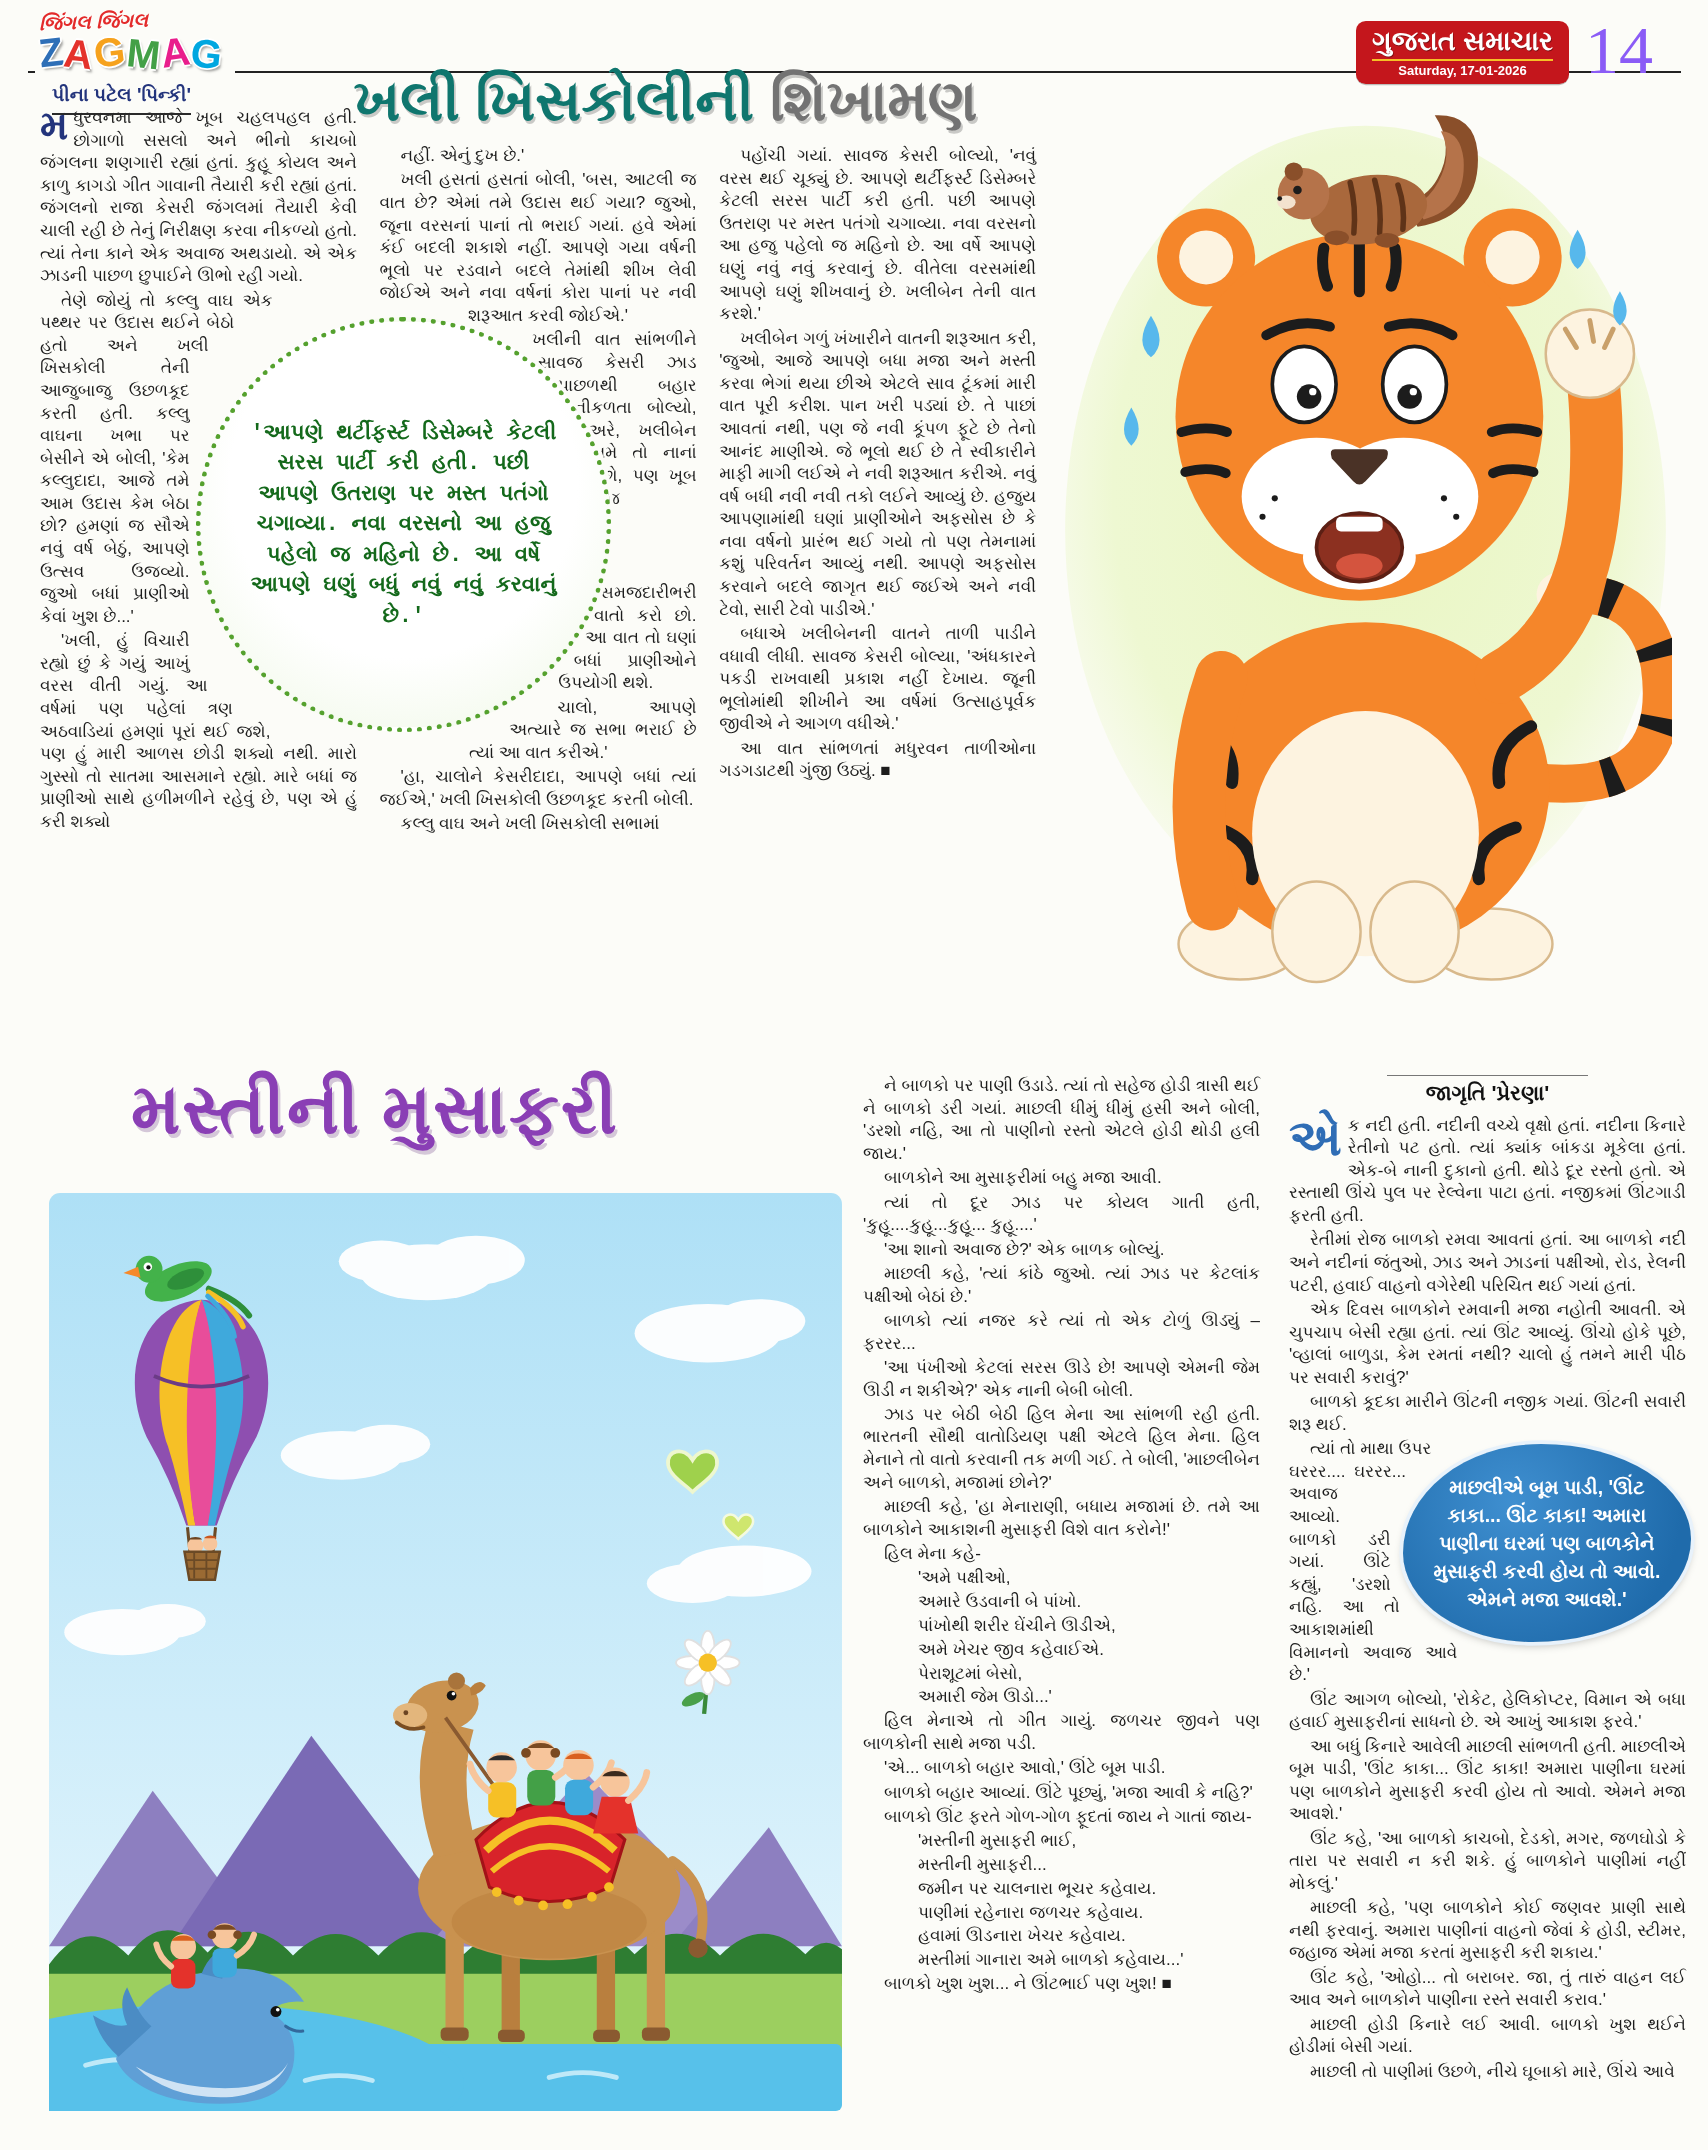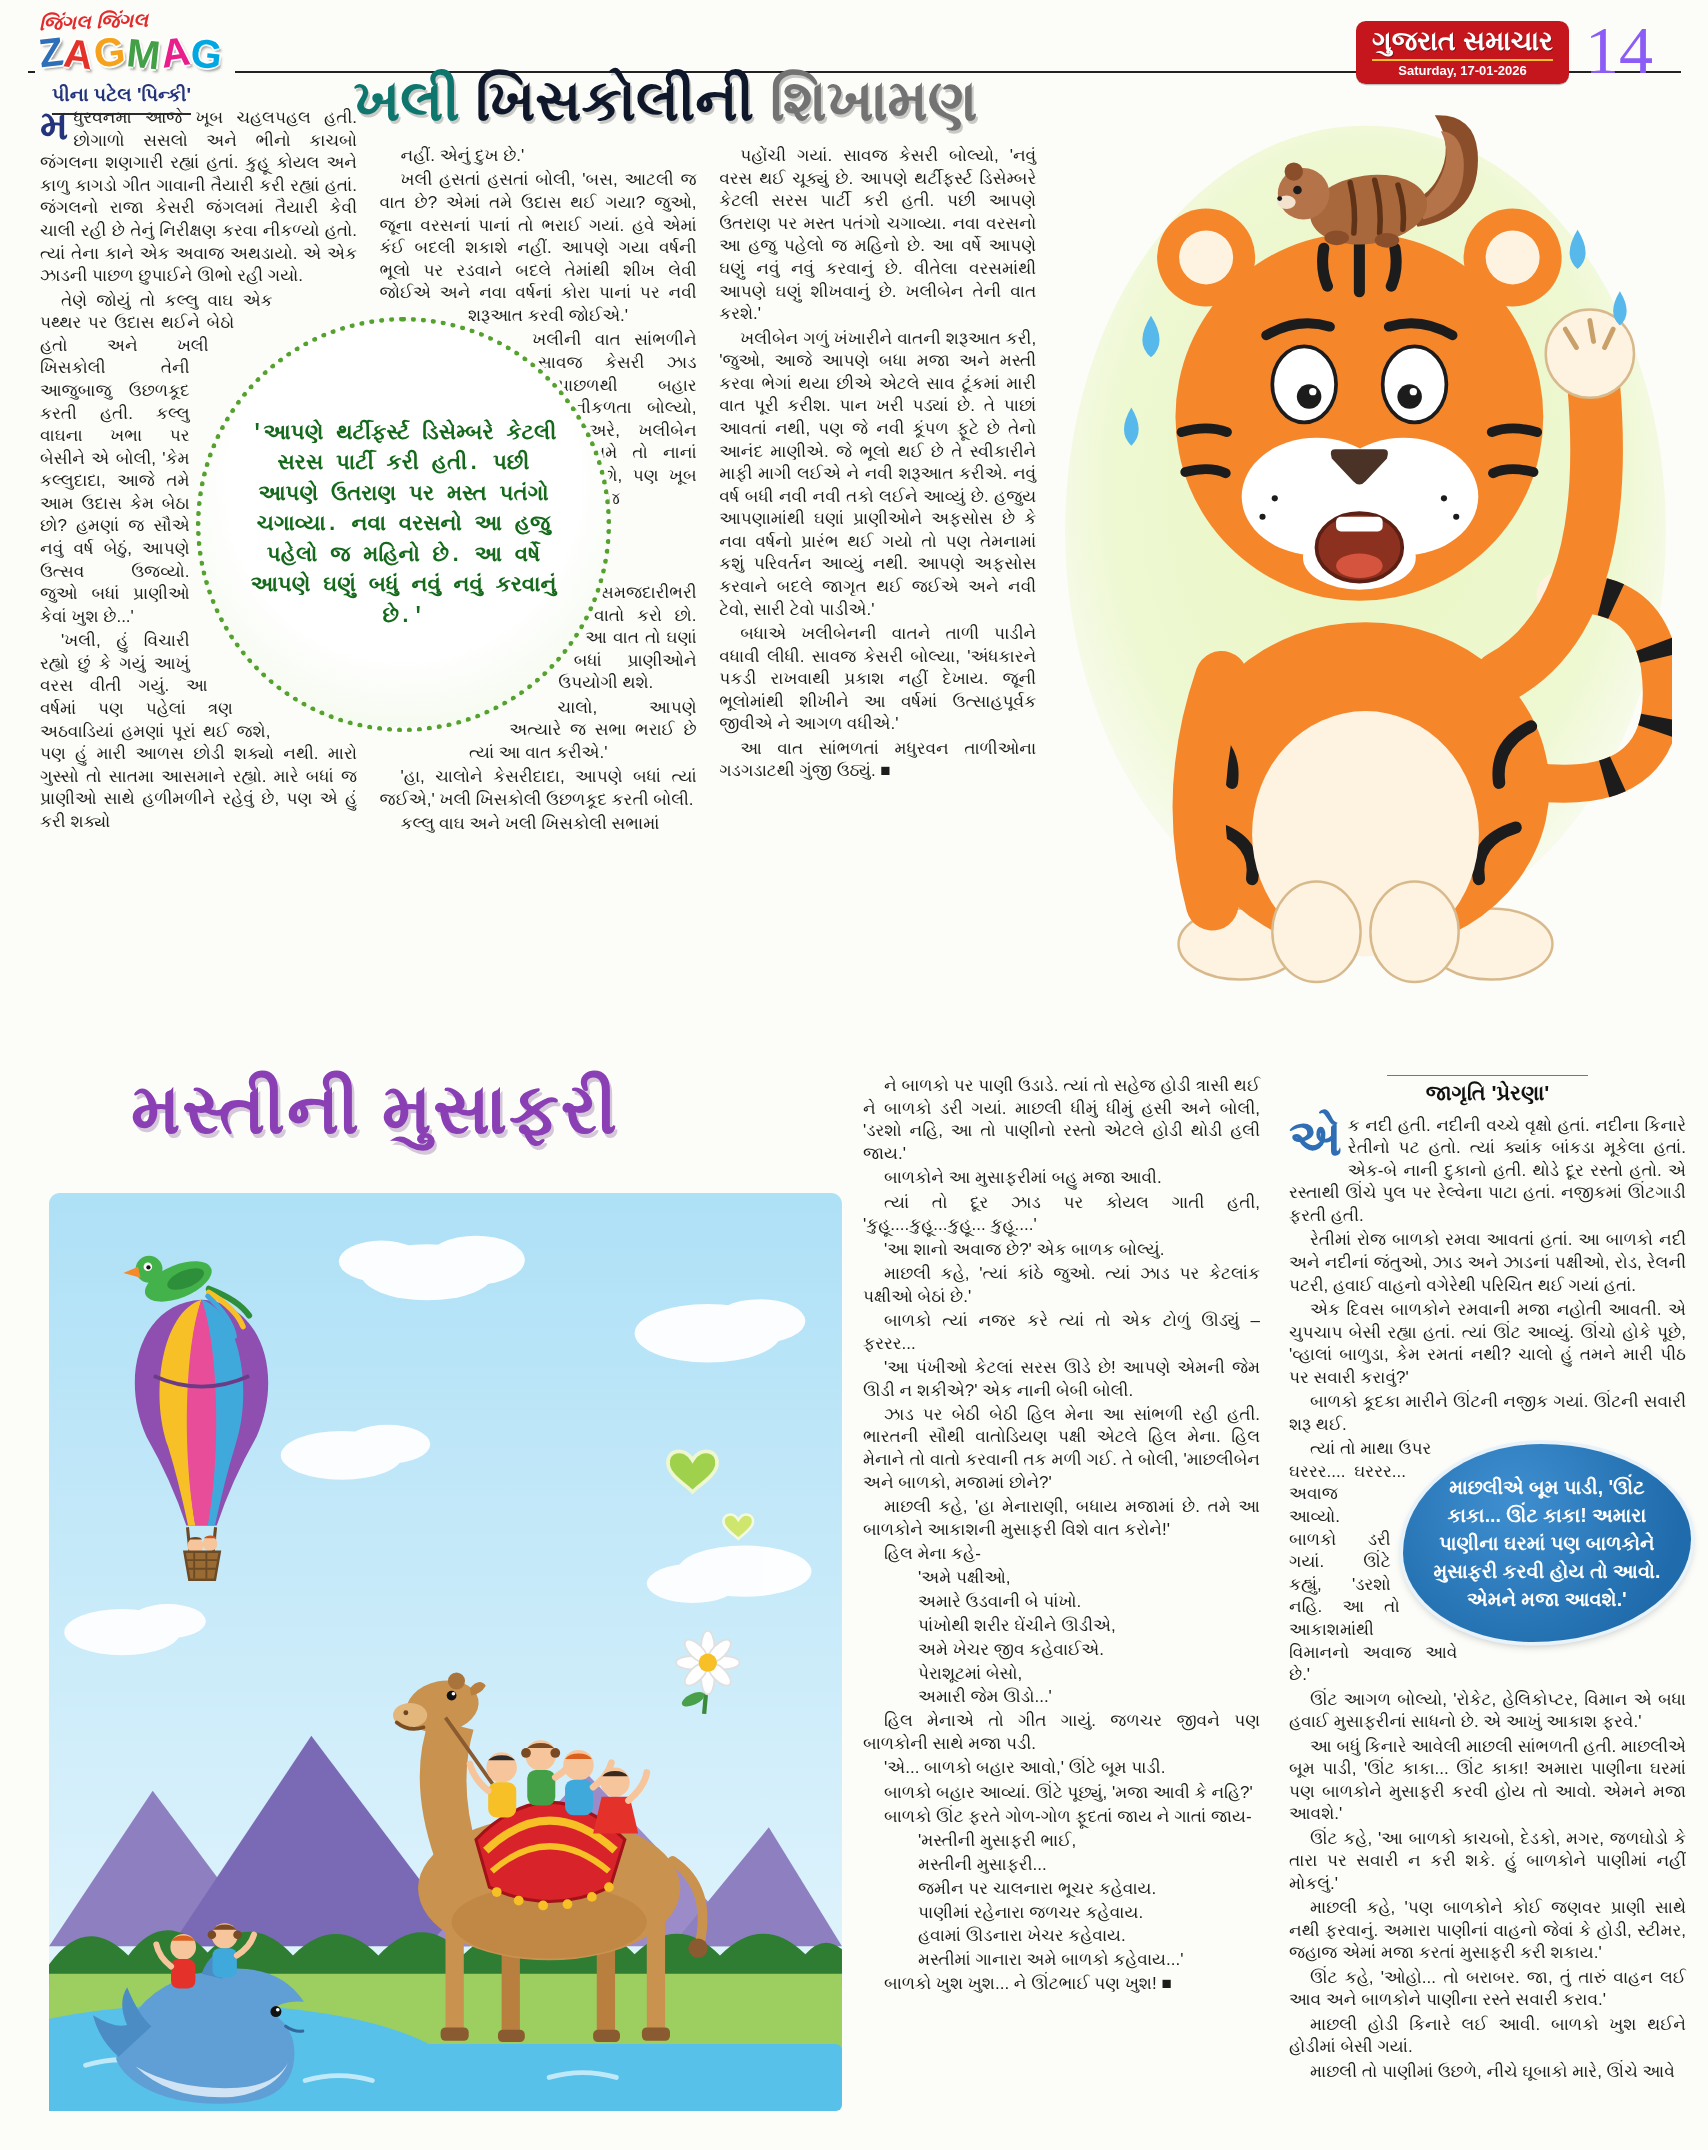--- a/index.html
+++ b/index.html
@@ -26,21 +26,21 @@
     padding-bottom:1.8px;margin-bottom:2.4px;text-shadow:0.6px 0.6px 0 #7c0d10;}
   .mast-date{font-size:13px;font-weight:bold;}
   .page-num{font-family:Liberation Serif, serif;font-size:68px;line-height:1;color:#8b5cf6;}
 
   
   .byline{position:absolute;left:52px;top:84px;font-size:19px;font-weight:bold;color:#23347c;
     border-bottom:2.4px solid #2a2a2a;padding-bottom:7.3px;z-index:3;}
   .s1-title{position:absolute;left:165px;top:72px;width:1001px;text-align:center;z-index:2;
     font-size:57px;font-weight:bold;line-height:1;white-space:nowrap;
     text-shadow:1.8px 3.1px 0 rgba(70,70,70,.28);}
-  .t-orange{color:#0f766e}.t-blue{color:#0f172a}.t-green{color:#737373}
+  .t-orange{color:#0f766e}.t-blue{color:#0f766e}.t-green{color:#737373}
   .s1-cols{position:absolute;left:40px;top:107px;width:997px;display:flex;gap:22.6px;}
   .col{width:317px;position:relative;}
   .pad-title{padding-top:38px;}
   .para{font-size:17px;line-height:22.6px;text-align:justify;margin:0 0 1.8px;text-indent:21px;}
   .para.lead{text-indent:0;}
   .dropcap1{float:left;font-size:40px;line-height:35px;font-weight:bold;color:#23347c;padding:1.2px 4.9px 0 0;}
   .dropcap2{float:left;font-size:50px;line-height:43px;font-weight:bold;color:#2f6db5;padding:2.4px 6.1px 0 0;}
   
   .sp-c1{float:right;width:165px;height:451px;margin:3.7px -3.7px 0 6.1px;
     shape-outside:ellipse(201px 214px at 165px 50%);shape-margin:8.5px;}

